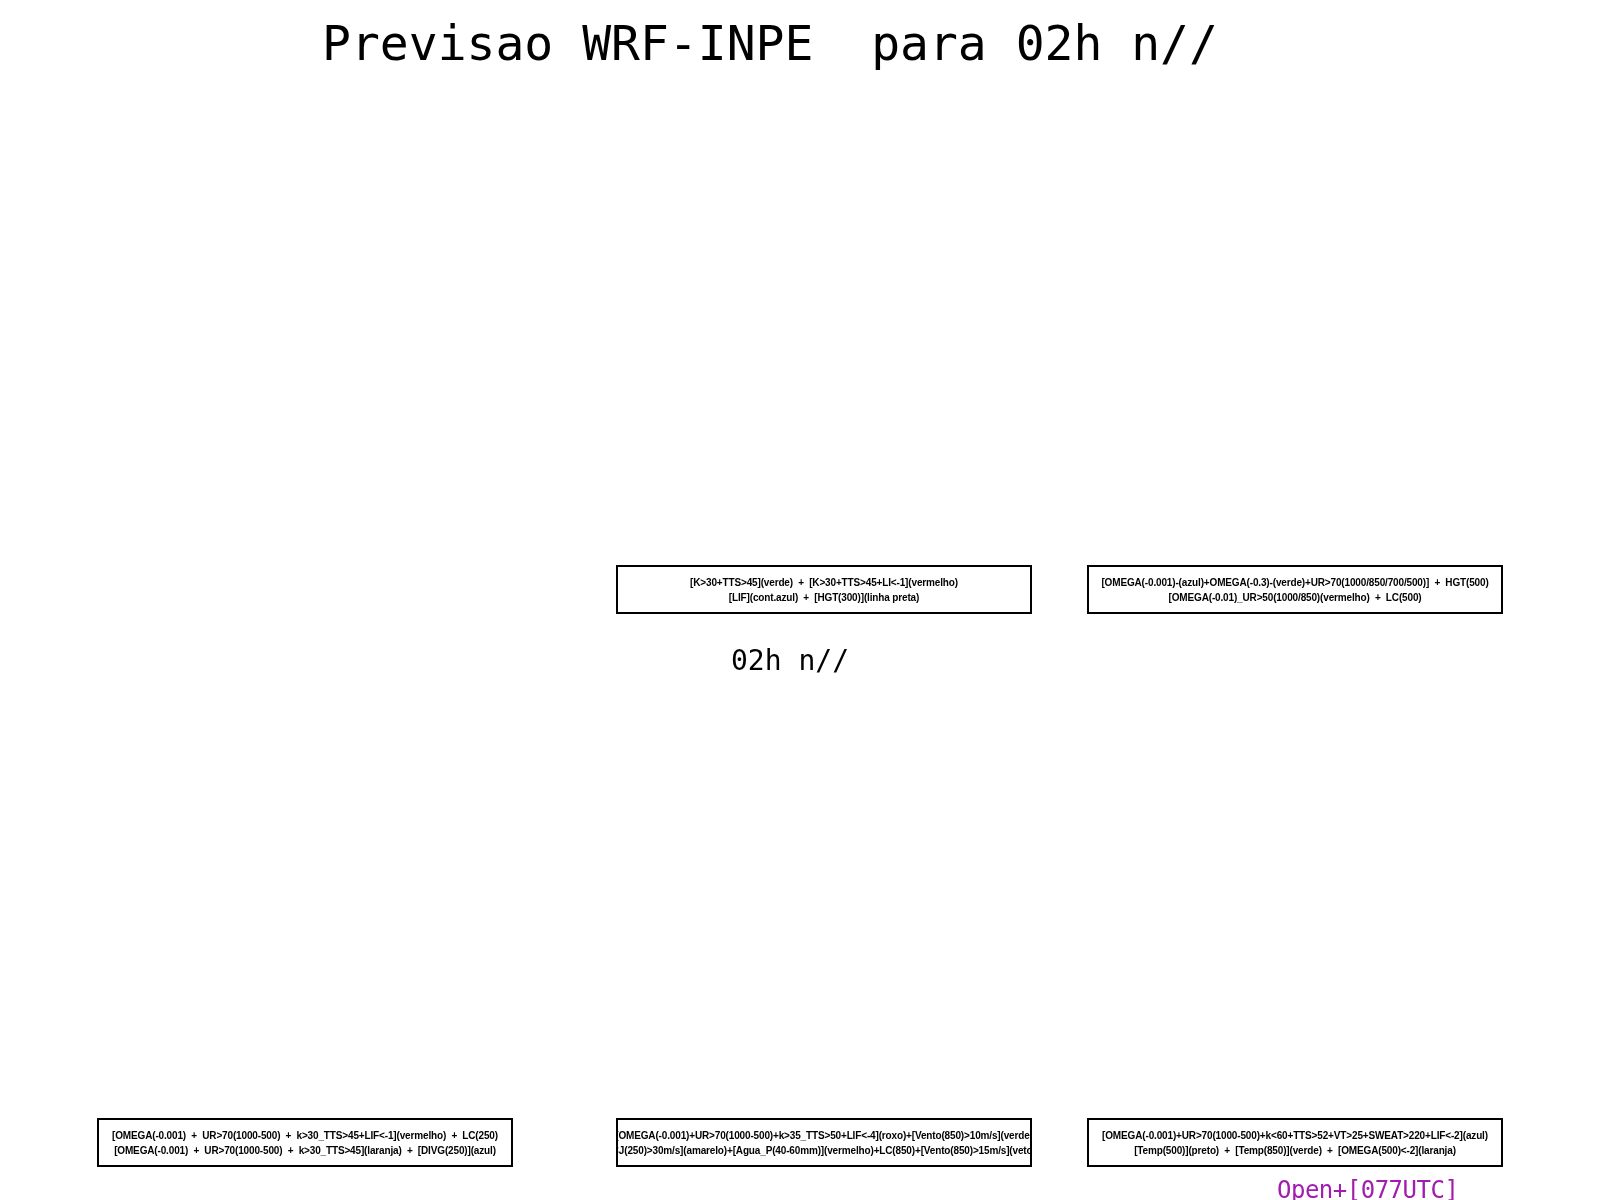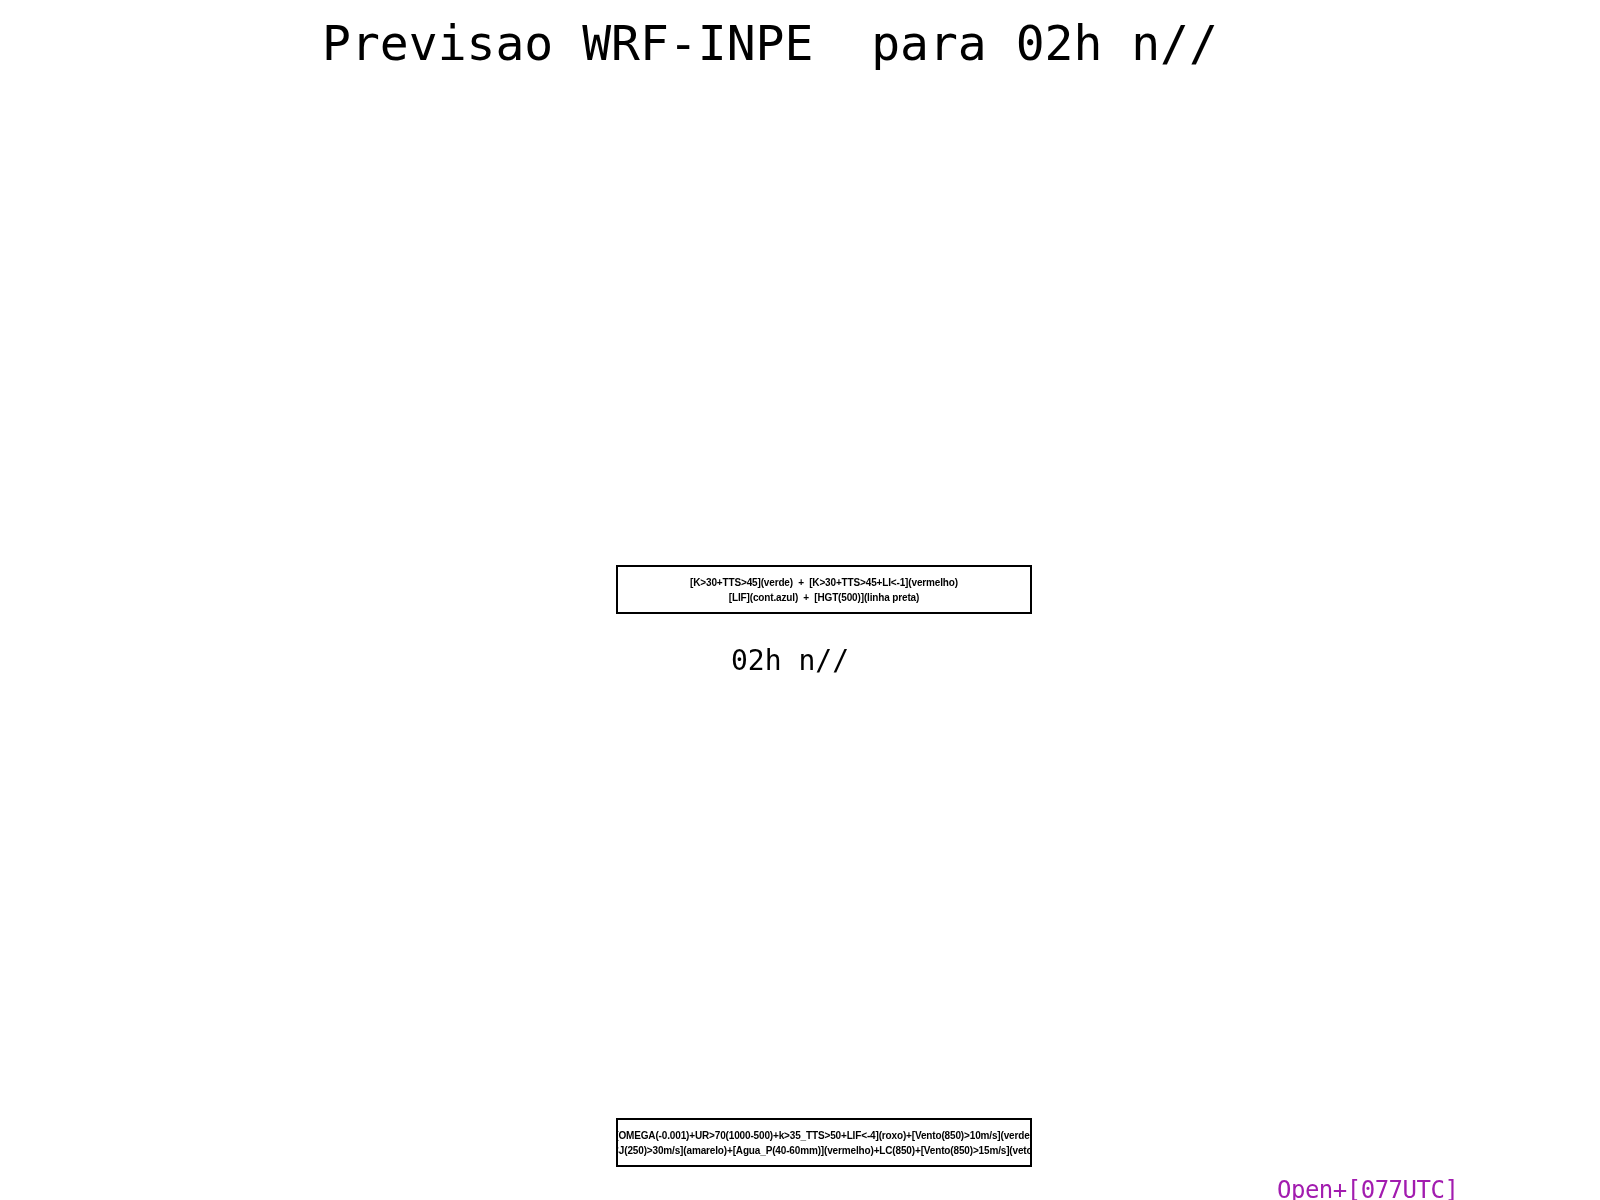--- a/index.html
+++ b/index.html
@@ -88,28 +88,40 @@
 </head>
 <body>
 
 <div class="page">
 
   <div class="plot-title">Previsao WRF-INPE  para 02h n//</div>
 
 
   <div class="caption-box row-top col-2">
     <div class="cap-line">[K&gt;30+TTS&gt;45](verde)  +  [K&gt;30+TTS&gt;45+LI&lt;-1](vermelho)</div>
-    <div class="cap-line">[LIF](cont.azul)  +  [HGT(500)](linha preta)</div>
+    <div class="cap-line">[LIF](cont.azul)  +  [HGT(300)](linha preta)</div>
   </div>
 
+  <div class="caption-box row-top col-3">
+    <div class="cap-line">[OMEGA(-0.001)-(azul)+OMEGA(-0.3)-(verde)+UR&gt;70(1000/850/700/500)]  +  HGT(500)</div>
+    <div class="cap-line">[OMEGA(-0.01)_UR&gt;50(1000/850)(vermelho)  +  LC(500)</div>
+  </div>
 
   <div class="section-heading">02h n//</div>
 
+  <div class="caption-box row-bottom col-1">
+    <div class="cap-line">[OMEGA(-0.001)  +  UR&gt;70(1000-500)  +  k&gt;30_TTS&gt;45+LIF&lt;-1](vermelho)  +  LC(250)</div>
+    <div class="cap-line">[OMEGA(-0.001)  +  UR&gt;70(1000-500)  +  k&gt;30_TTS&gt;45](laranja)  +  [DIVG(250)](azul)</div>
+  </div>
 
   <div class="caption-box row-bottom col-2">
     <div class="cap-line">[OMEGA(-0.001)+UR&gt;70(1000-500)+k&gt;35_TTS&gt;50+LIF&lt;-4](roxo)+[Vento(850)&gt;10m/s](verde)</div>
     <div class="cap-line">[CJ(250)&gt;30m/s](amarelo)+[Agua_P(40-60mm)](vermelho)+LC(850)+[Vento(850)&gt;15m/s](vetor)</div>
   </div>
 
+  <div class="caption-box row-bottom col-3">
+    <div class="cap-line">[OMEGA(-0.001)+UR&gt;70(1000-500)+k&lt;60+TTS&gt;52+VT&gt;25+SWEAT&gt;220+LIF&lt;-2](azul)</div>
+    <div class="cap-line">[Temp(500)](preto)  +  [Temp(850)](verde)  +  [OMEGA(500)&lt;-2](laranja)</div>
+  </div>
 
   <div class="footer-label">Open+[077UTC]</div>
 
 </div>
 
 </body></html>

